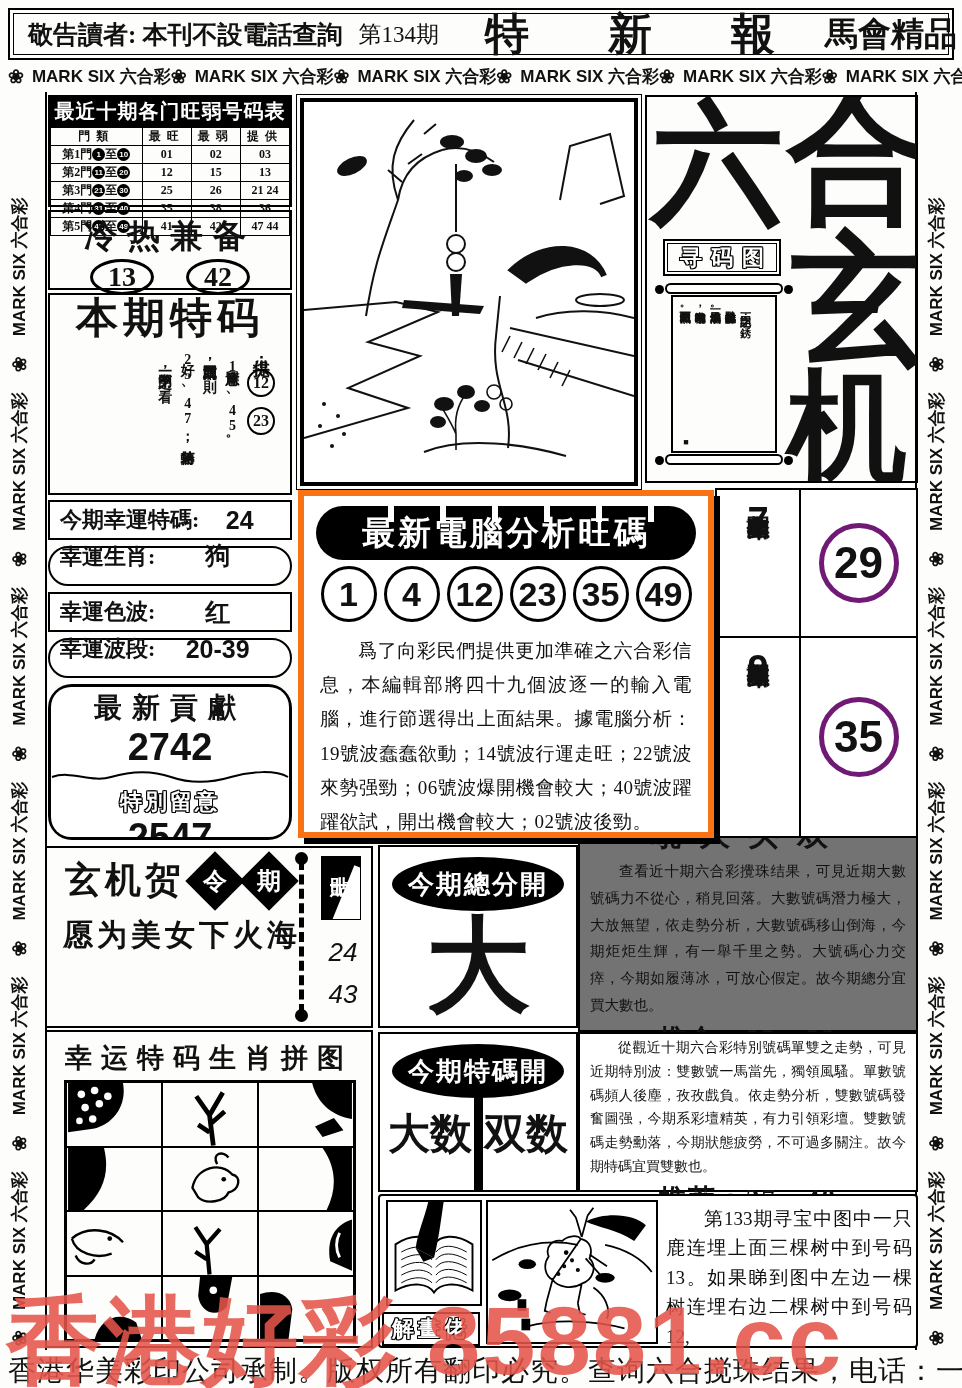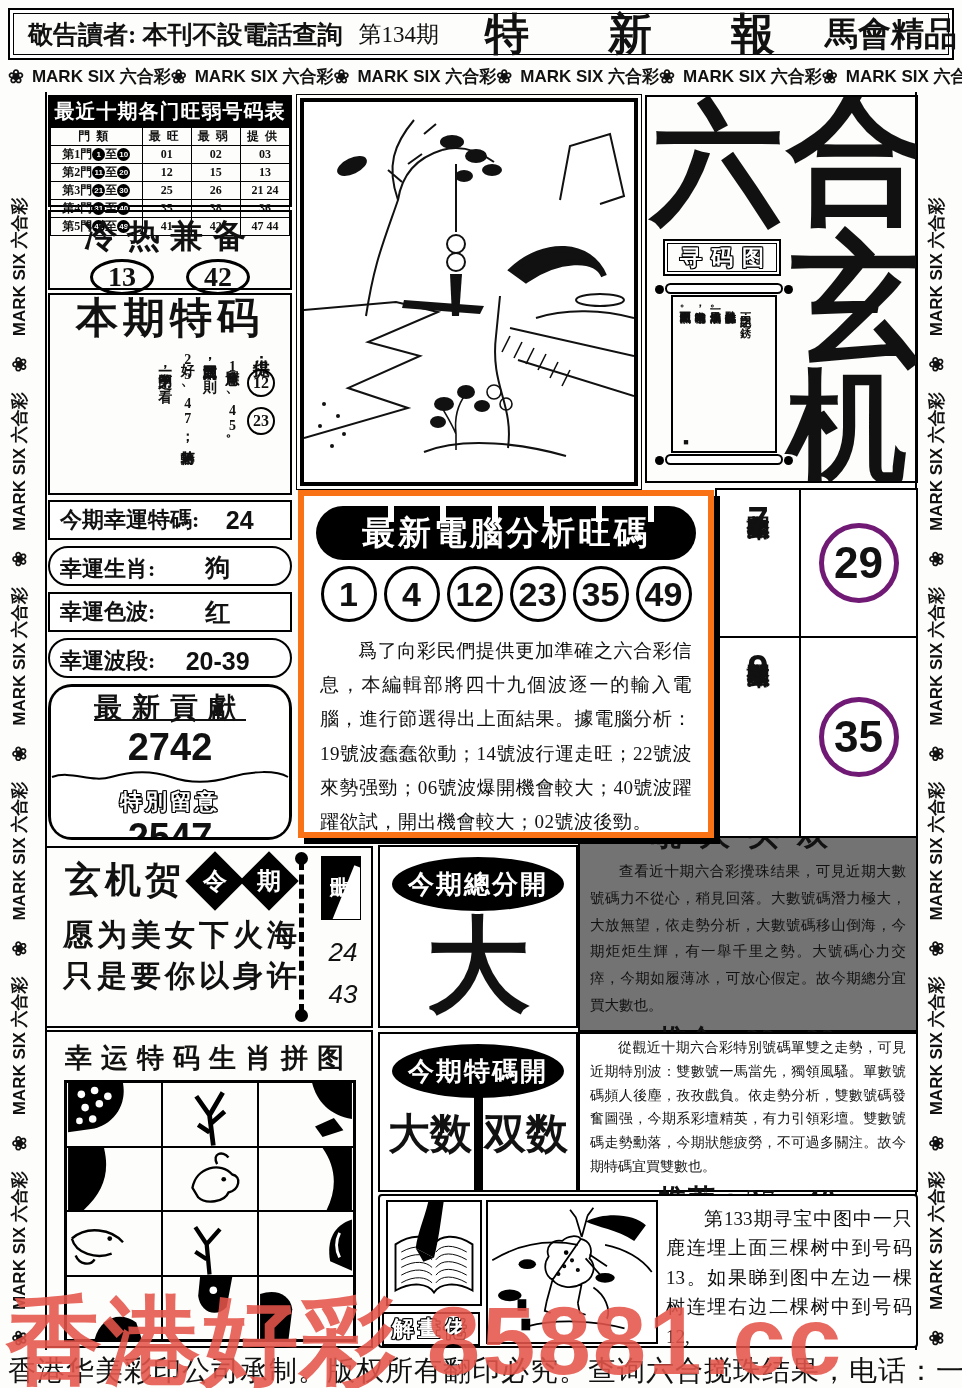--- a/index.html
+++ b/index.html
@@ -41,28 +41,28 @@
 
   .spec { left:48px; top:293px; width:244px; height:202px; border:2px solid #000; }
   .spec-title { text-align:center; font-size:42px; font-weight:bold; letter-spacing:5px; line-height:1.1; }
   .spec-cols { position:absolute; right:8px; top:52px; height:148px; writing-mode:vertical-rl; text-orientation:upright;
                font-size:14px; font-weight:bold; line-height:1.1; }
   .spec-cols p { margin:0 7px; }
   .spec-cols .c1 { font-size:17px; }
   .circ-s { writing-mode:horizontal-tb; display:inline-block; width:28px; height:28px; border:2px solid #000; border-radius:50%;
             text-align:center; line-height:24px; font-size:16px; margin:5px 0; }
 
-  .lrow { left:48px; width:244px; height:40px; border:2px solid #000; display:flex; align-items:center; padding:0 10px; font-weight:bold; background:#fff; }
+  .lrow { left:48px; width:244px; height:40px; border:2px solid #000; display:flex; align-items:center; padding:12px 10px; font-weight:bold; background:#fff; }
   .lrow .lab { font-size:22px; white-space:nowrap; }
   .lrow .val { flex:1; text-align:center; font-size:25px; font-family:"Liberation Sans",sans-serif; }
   .pill { border-radius:20px;align-items:flex-end; }
 
   .contrib { left:48px; top:684px; width:244px; height:156px; background:#000; border-radius:24px; padding:3px; }
   .contrib-in { background:#fff; border-radius:20px; height:100%; text-align:center; padding-top:2px; overflow:hidden; }
-  .contrib-title { font-size:28px; font-weight:bold; letter-spacing:10px;text-decoration:underline; }
+  .contrib-title { font-size:28px; font-weight:bold; letter-spacing:10px; }
   .bignums { display:flex; justify-content:center; padding:0 26px; font-size:38px; font-weight:bold; line-height:1.1; font-family:"Liberation Sans",sans-serif; }
   .outline-txt { color:#fff; text-shadow:-1px -1px 0 #000,1px -1px 0 #000,-1px 1px 0 #000,1px 1px 0 #000,0 1px 0 #000,0 -1px 0 #000,1px 0 0 #000,-1px 0 0 #000; }
   .contrib-note { font-size:22px; font-weight:bold; letter-spacing:3px; }
 
   .mystery { left:45px; top:846px; width:328px; height:182px; border:2px solid #000; }
   .mys-titlerow { display:flex; align-items:center; gap:6px; padding:8px 0 0 18px; }
   .mys-title { font-size:36px; font-weight:bold; letter-spacing:4px; }
   .diamond { width:42px; height:42px; background:#000; transform:rotate(45deg); display:flex; align-items:center; justify-content:center; margin:0 3px; }
   .diamond span { transform:rotate(-45deg); color:#fff; font-size:24px; font-weight:bold; }
   .verse { padding:10px 0 0 16px; font-size:30px; font-weight:bold; line-height:1.35; letter-spacing:4px; }
@@ -329,21 +329,20 @@
       <span class="mys-title">玄机贺</span>
       <span class="diamond">
           <span>令</span>
         </span>
       <span class="diamond">
           <span>期</span>
         </span>
     </div>
     <div class="verse">
       <div>愿为美女下火海</div>
-      <div>只是要你以身许</div>
     </div>
     <div class="mys-divider"></div>
     <div class="tip-badge">
         <i></i>
         <span>貼士</span>
       </div>
     <div class="tip-nums">
       <div>24</div>
       <div>43</div>
     </div>

